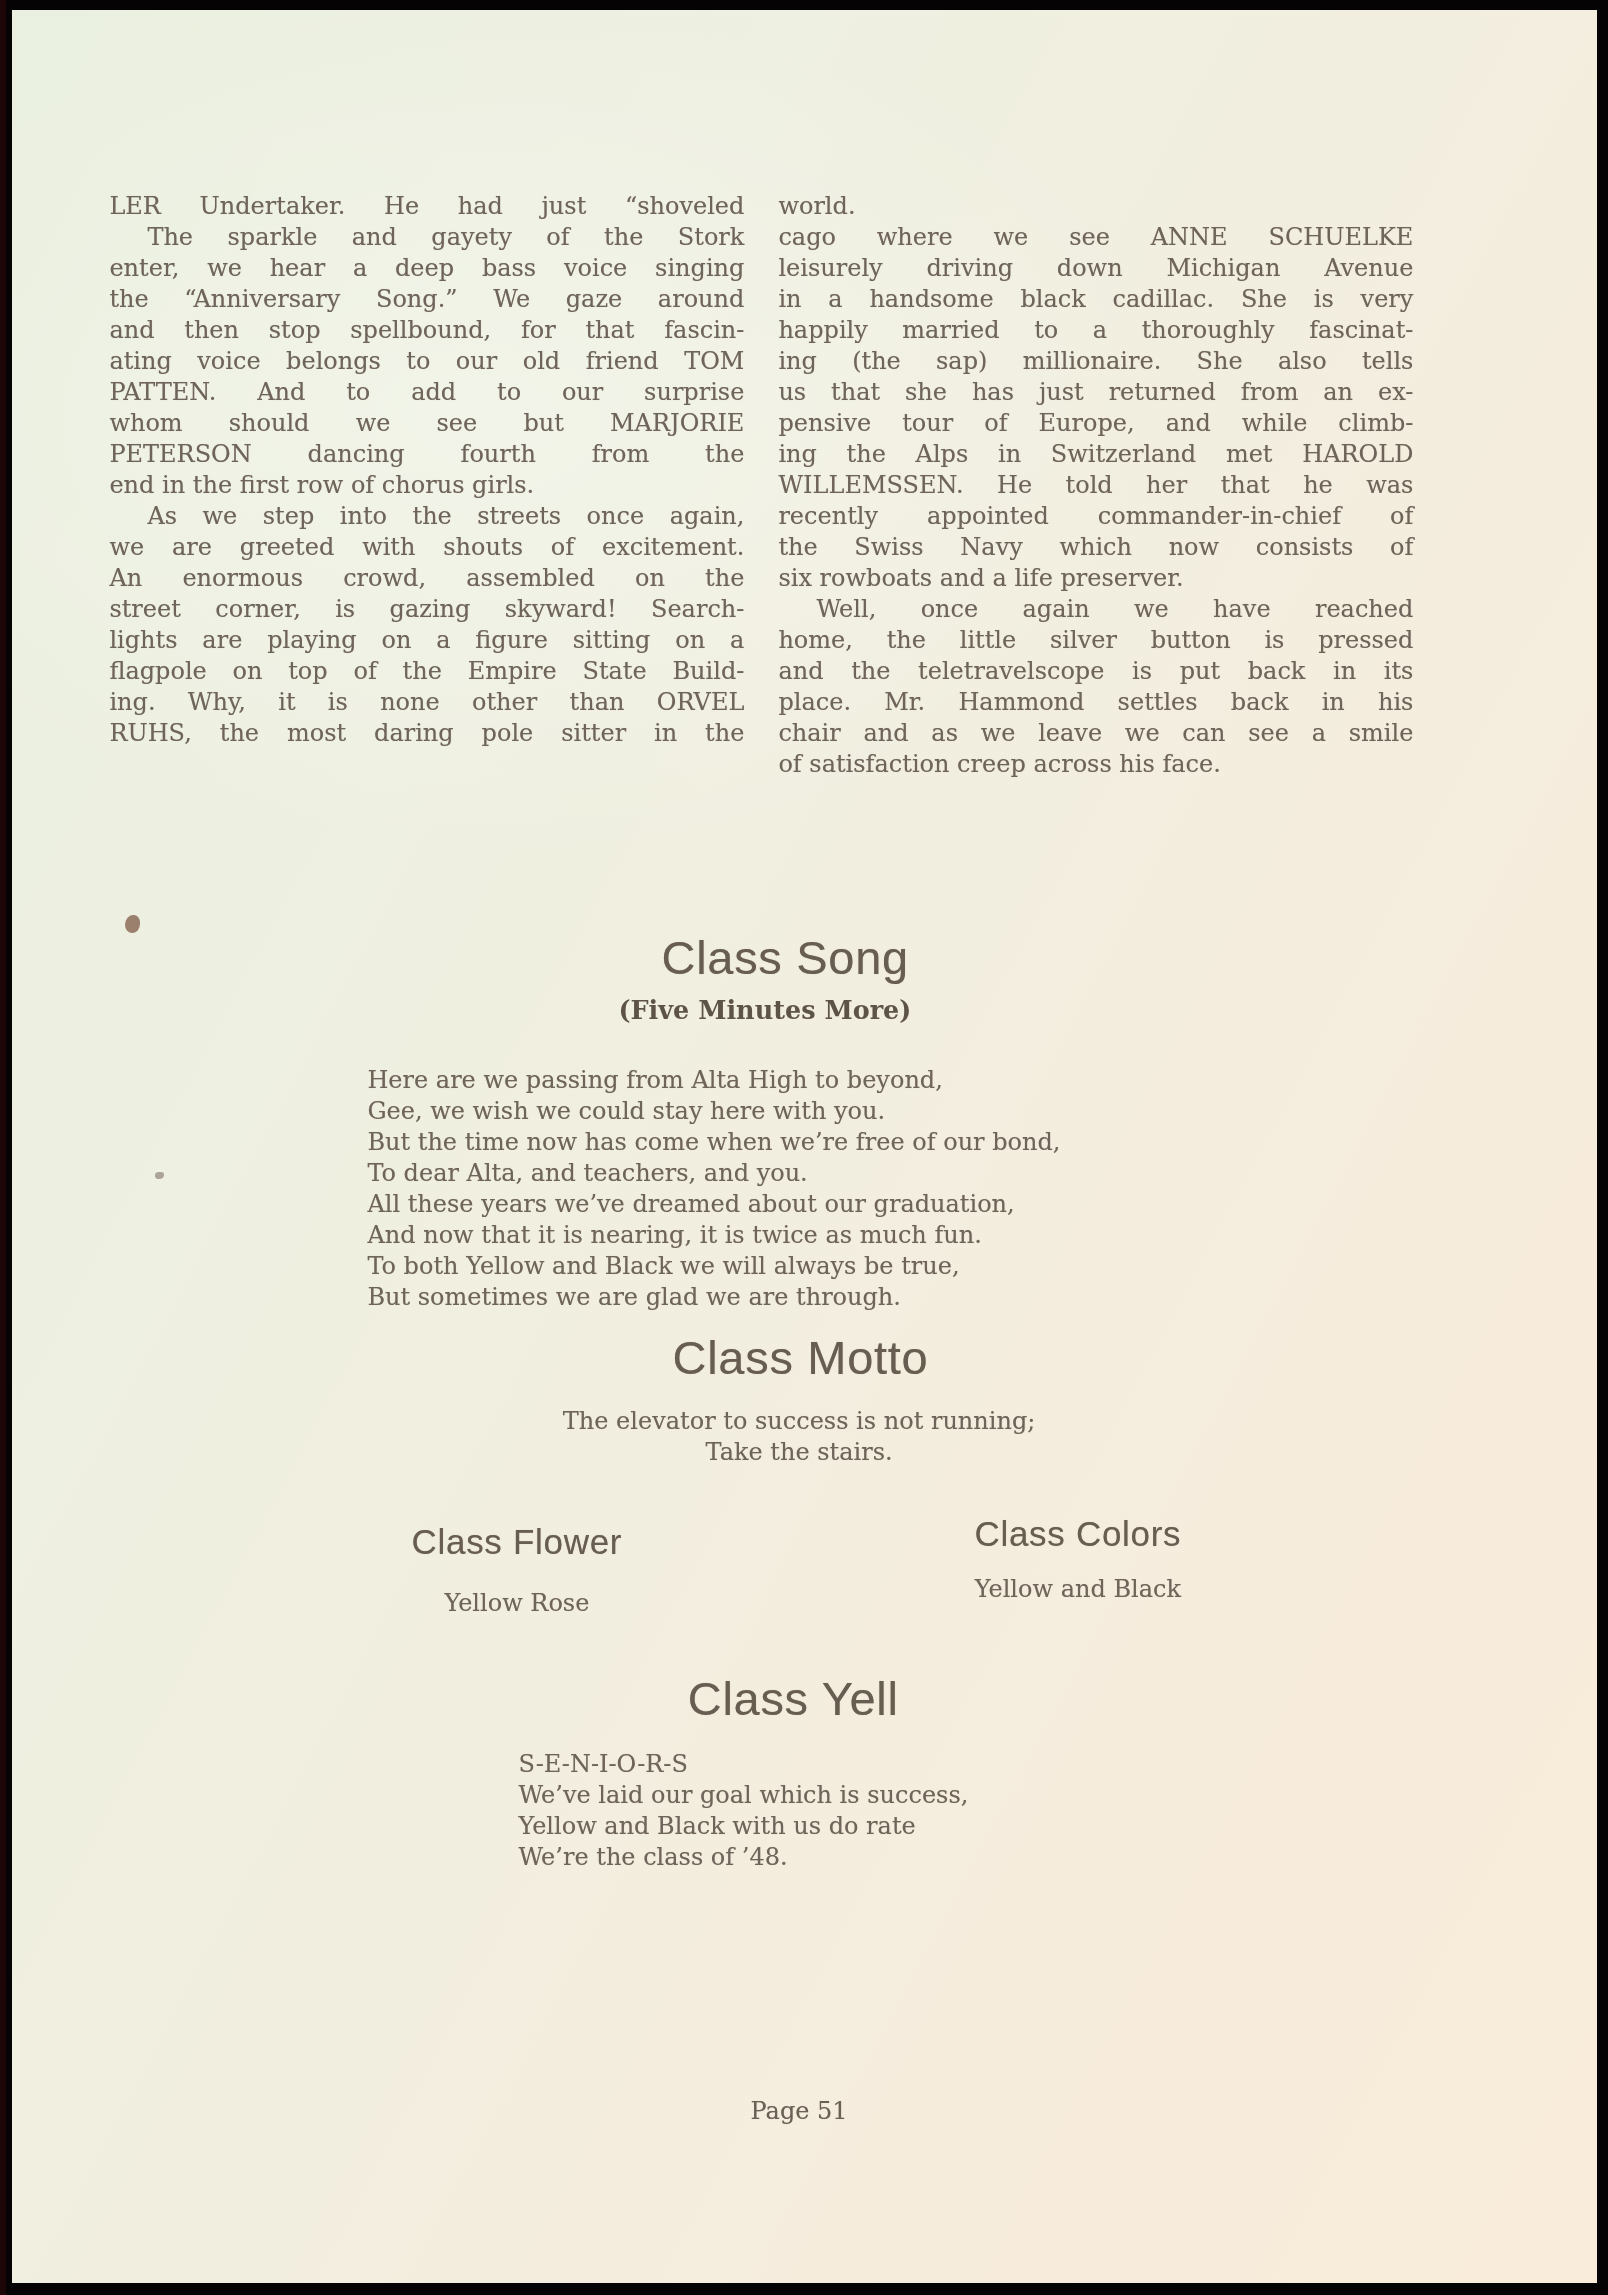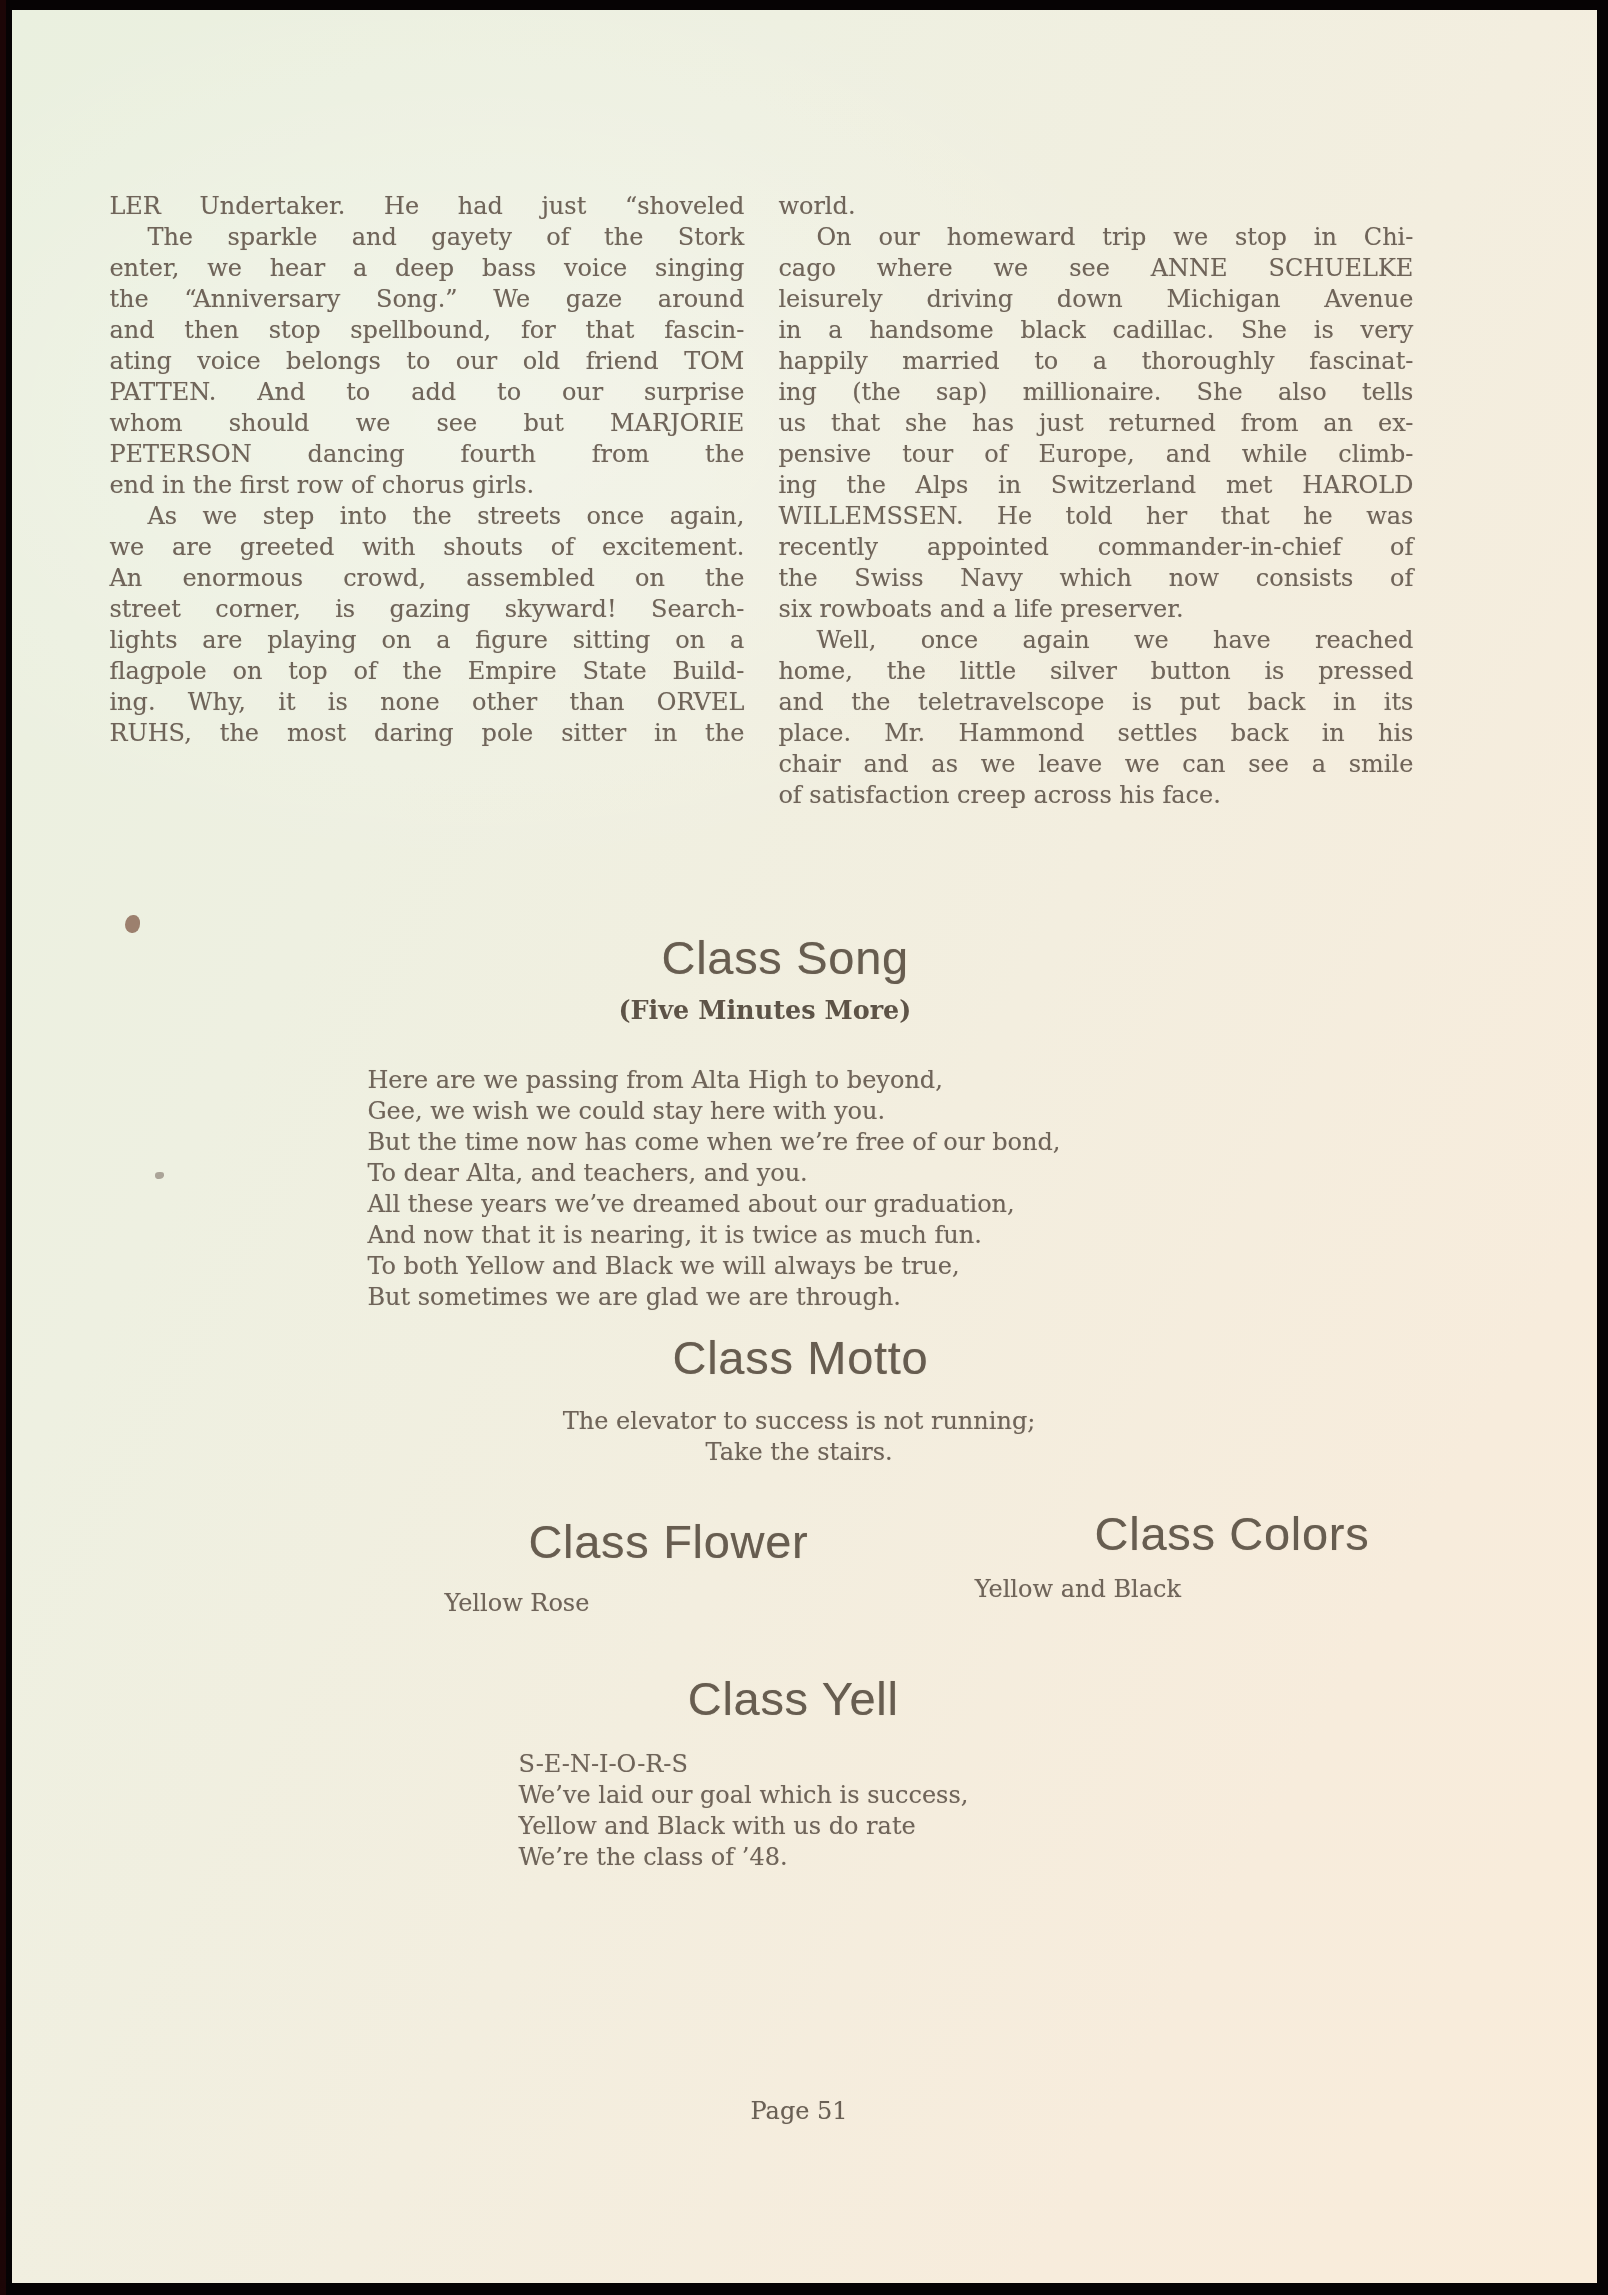--- a/index.html
+++ b/index.html
@@ -46,23 +46,22 @@
     font-weight:bold;color:#5d5347;font-size:25.5px;
     transform:translateX(-40px);
   }
   .song-block{position:absolute;left:355px;top:1055px;}
   .song-block .s-line{font-size:24px;line-height:31px;color:#6f6459;text-shadow:0 0 0.7px rgba(111,100,89,.4);}
   .motto-block{position:absolute;left:0;top:1396px;width:1585px;text-align:center;transform:translateX(-5.8px);}
   .motto-block .s-line{font-size:24px;line-height:31px;color:#6f6459;text-shadow:0 0 0.7px rgba(111,100,89,.4);}
   .fc-col{position:absolute;width:583px;text-align:center;}
   .fc-col .heading-inline{
     font-family:"Liberation Sans", sans-serif;font-weight:400;color:#675d50;
-    letter-spacing:0.7px;font-size:47px;line-height:47px;
+    letter-spacing:0.7px;font-size:35px;line-height:47px;
     text-shadow:0 0 0.7px rgba(103,93,80,.5);
-    text-align:right;
   }
   .fc-col .value{font-size:24px;color:#6f6459;text-shadow:0 0 0.7px rgba(111,100,89,.4);}
   .yell-block{position:absolute;left:506px;top:1739px;}
   .yell-block .s-line{font-size:24px;line-height:31px;color:#6f6459;text-shadow:0 0 0.7px rgba(111,100,89,.4);}
   .page-number{position:absolute;left:0;top:2087px;width:1585px;text-align:center;
     font-size:24px;color:#6a6055;transform:translateX(-5.8px);text-shadow:0 0 0.7px rgba(111,100,89,.4);}
 </style>
 </head>
 <body>
 
@@ -89,21 +88,20 @@
         <div class="line j">we are greeted with shouts of excitement.</div>
         <div class="line j">An enormous crowd, assembled on the</div>
         <div class="line j">street corner, is gazing skyward! Search-</div>
         <div class="line j">lights are playing on a figure sitting on a</div>
         <div class="line j">flagpole on top of the Empire State Build-</div>
         <div class="line j">ing. Why, it is none other than ORVEL</div>
         <div class="line j">RUHS, the most daring pole sitter in the</div>
       </div>
     <div class="col">
         <div class="line">world.</div>
-        <div class="line j ind">On our homeward trip we stop in Chi-</div>
         <div class="line j">cago where we see ANNE SCHUELKE</div>
         <div class="line j">leisurely driving down Michigan Avenue</div>
         <div class="line j">in a handsome black cadillac. She is very</div>
         <div class="line j">happily married to a thoroughly fascinat-</div>
         <div class="line j">ing (the sap) millionaire. She also tells</div>
         <div class="line j">us that she has just returned from an ex-</div>
         <div class="line j">pensive tour of Europe, and while climb-</div>
         <div class="line j">ing the Alps in Switzerland met HAROLD</div>
         <div class="line j">WILLEMSSEN. He told her that he was</div>
         <div class="line j">recently appointed commander-in-chief of</div>

